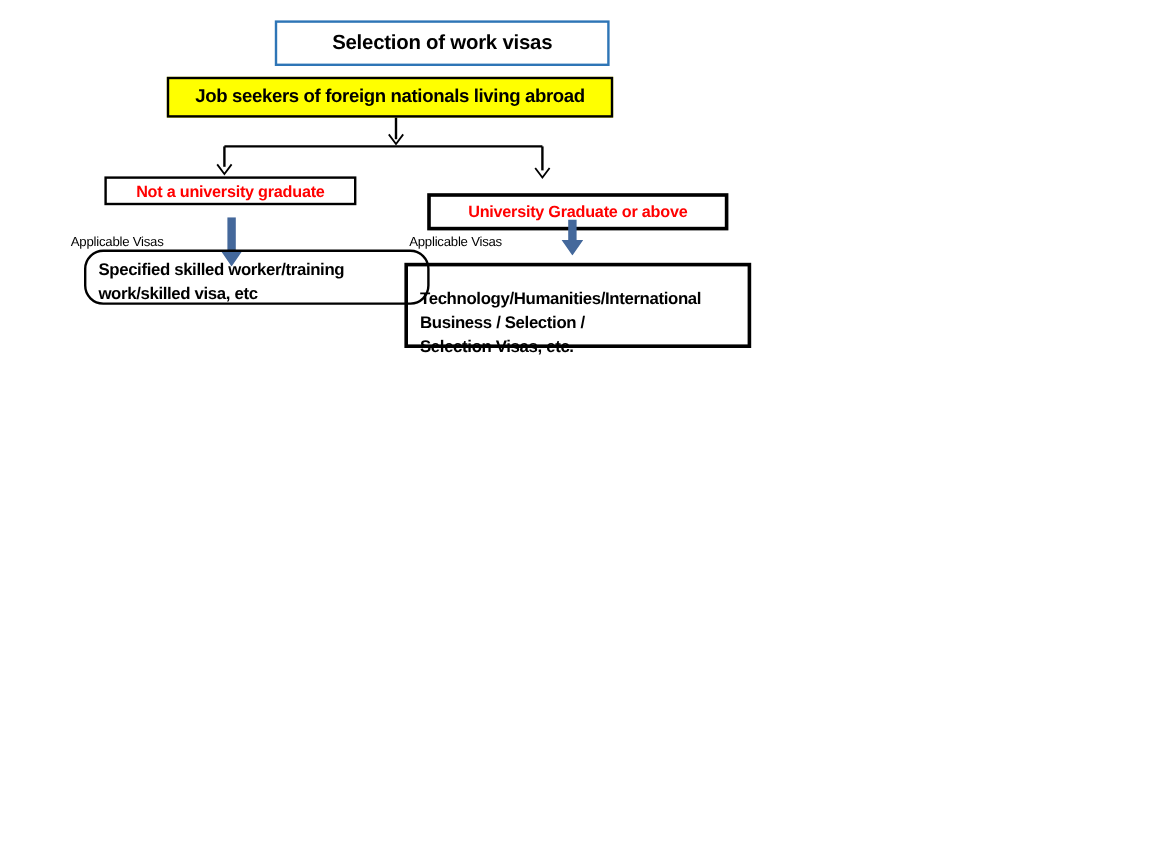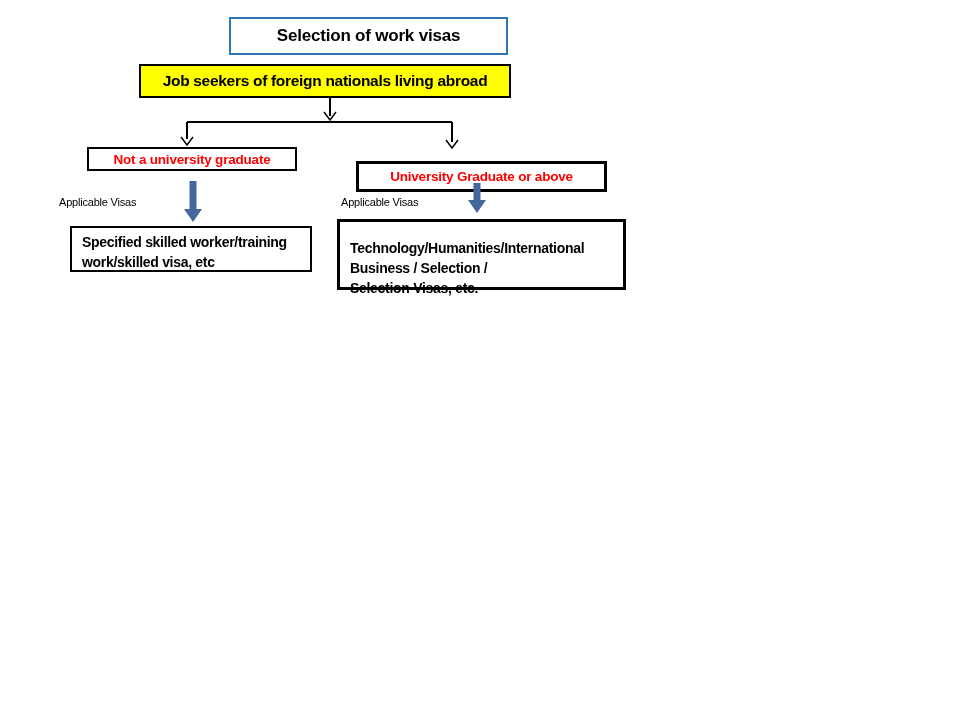--- a/index.html
+++ b/index.html
@@ -63,21 +63,21 @@
   .arrow-right-pos { left: 467px; top: 183px; }
 
   .result-box {
     border: 2px solid #000;
     font-size: 14px; font-weight: bold; color: #000;
     line-height: 20px;
     letter-spacing: -0.3px;
     padding: 4px 6px 0 10px;
     white-space: nowrap;
   }
-  .result-left  { left: 70px;  top: 226px; width: 242px; height: 46px; }
+  .result-left  { left: 70px;  top: 208px; width: 288px; height: 46px; border-radius: 16px; }
   .result-right { left: 337px; top: 219px; width: 289px; height: 71px; border-width: 3px; padding-top: 16px; }
 </style>
 </head>
 <body>
 
 <div class="canvas">
 
   <div class="abs title-box">
     <span>Selection of work visas</span>
   </div>

